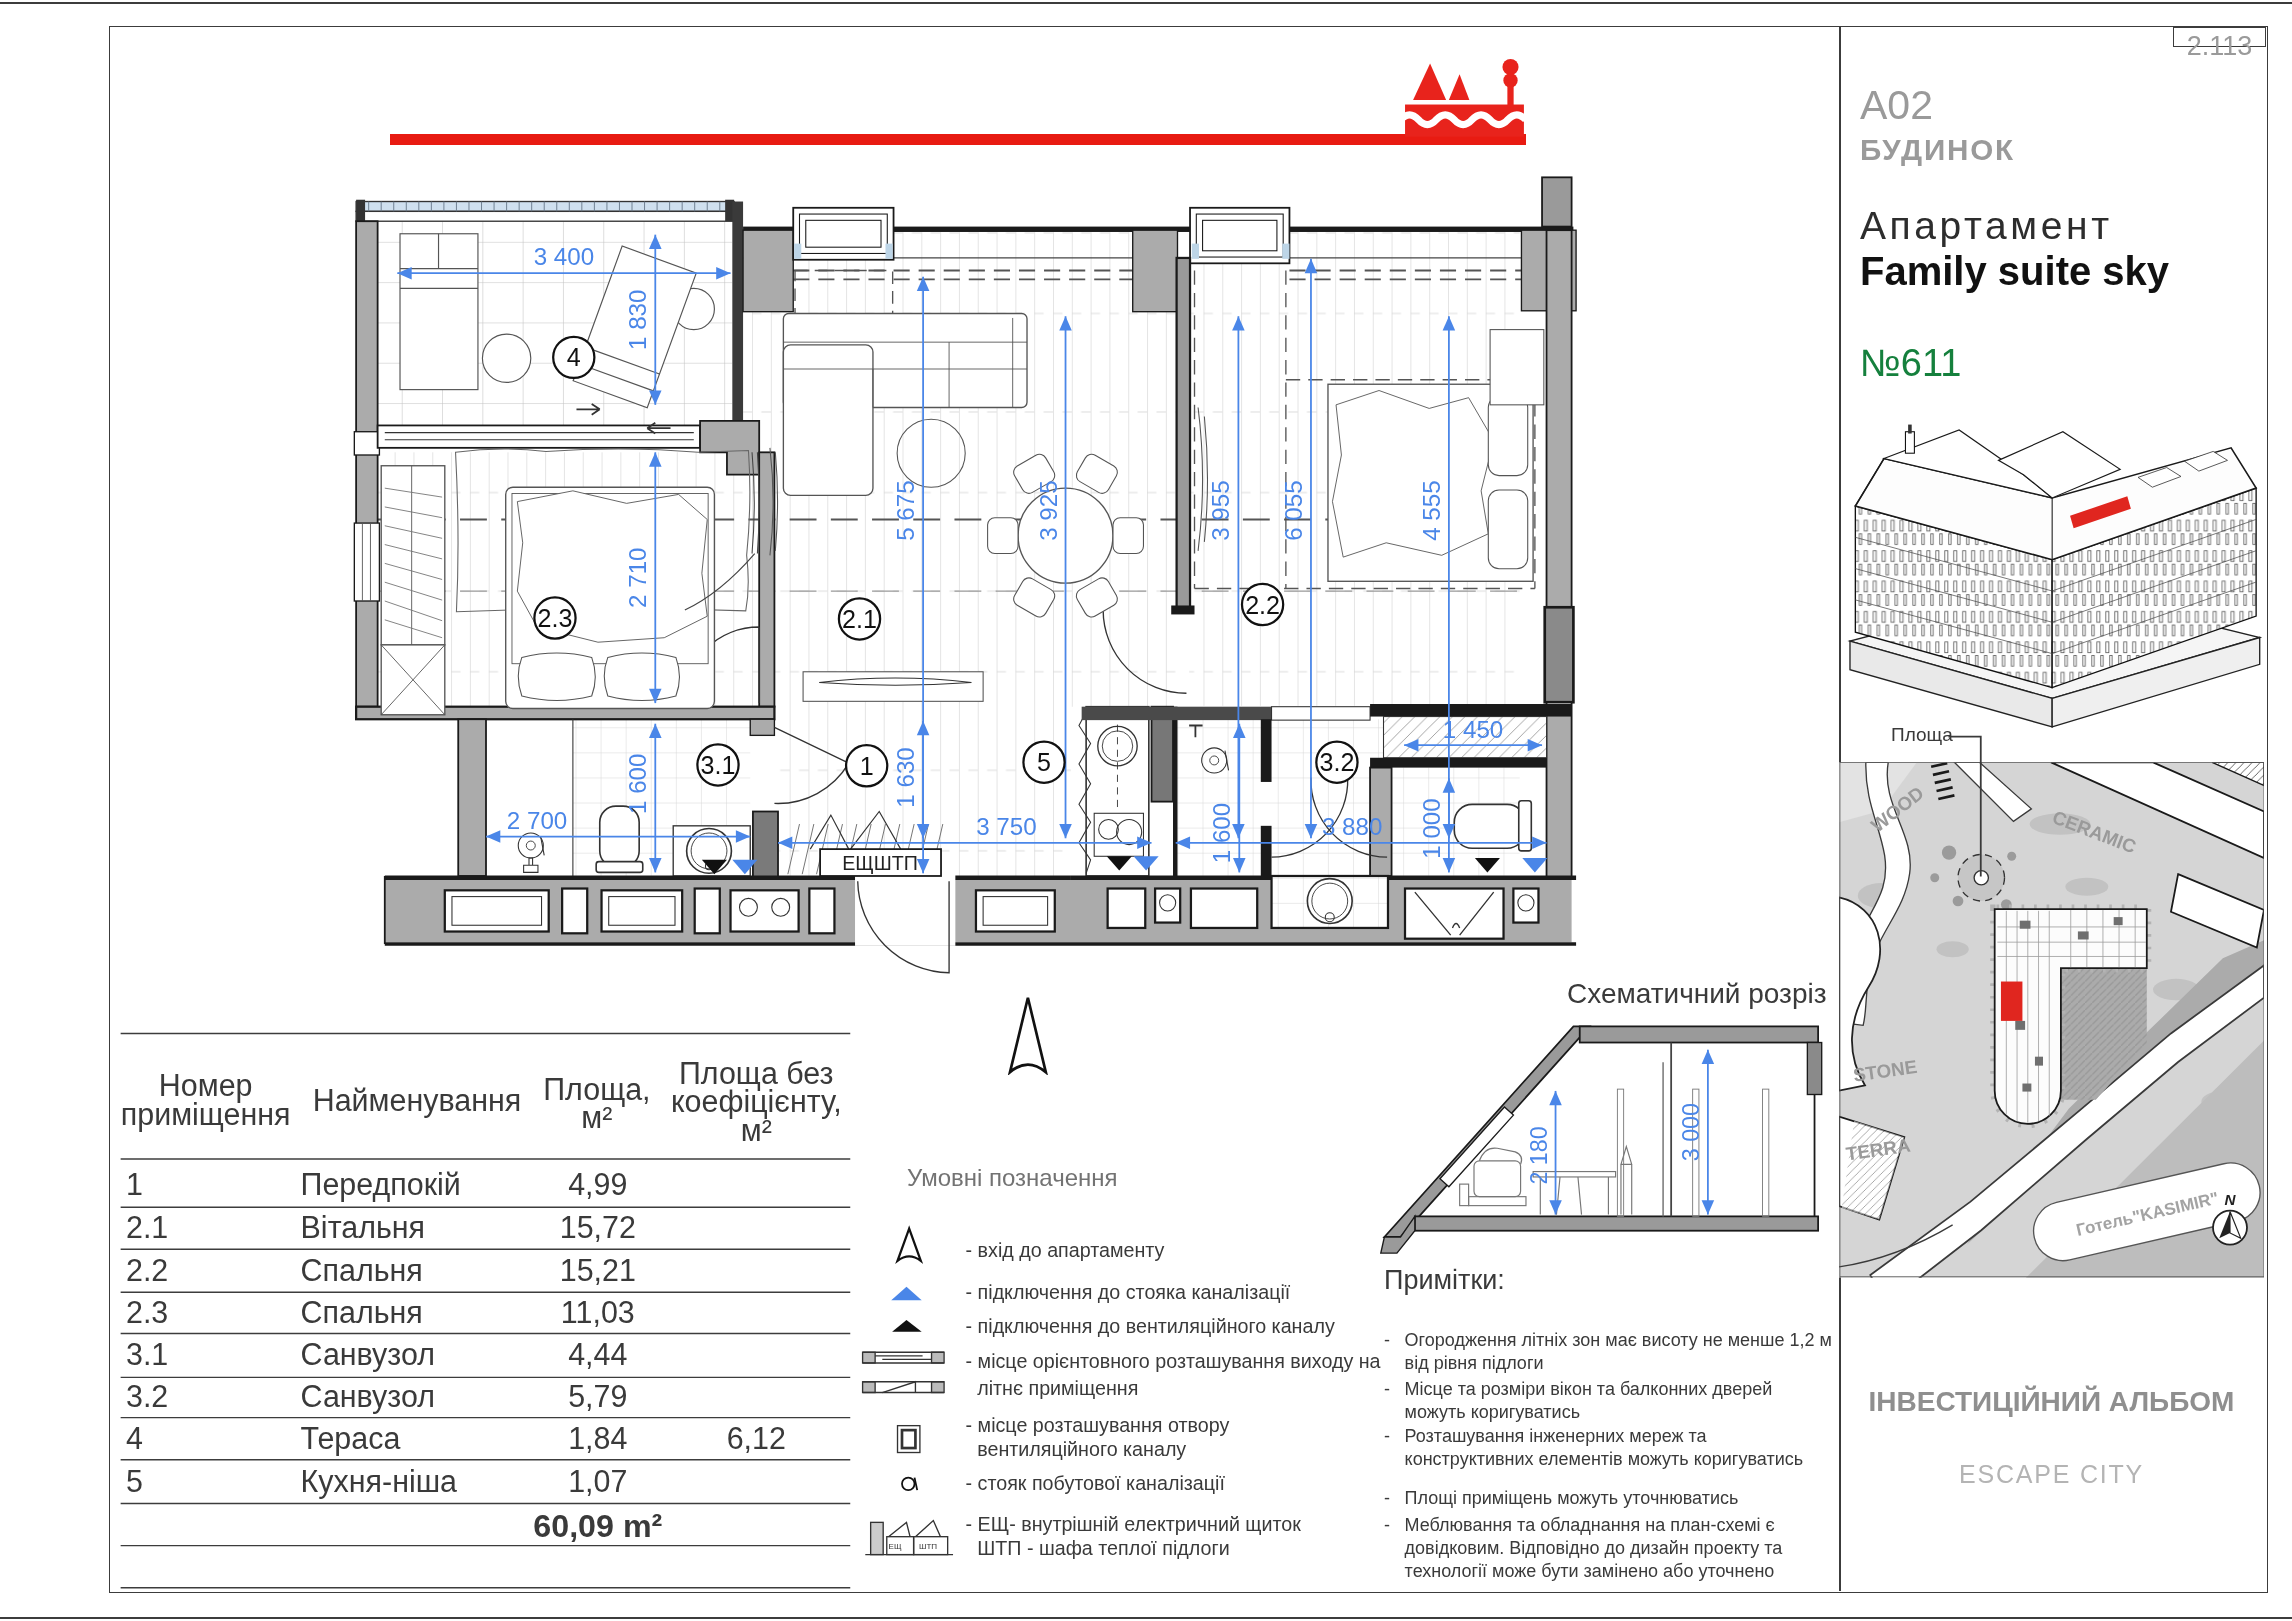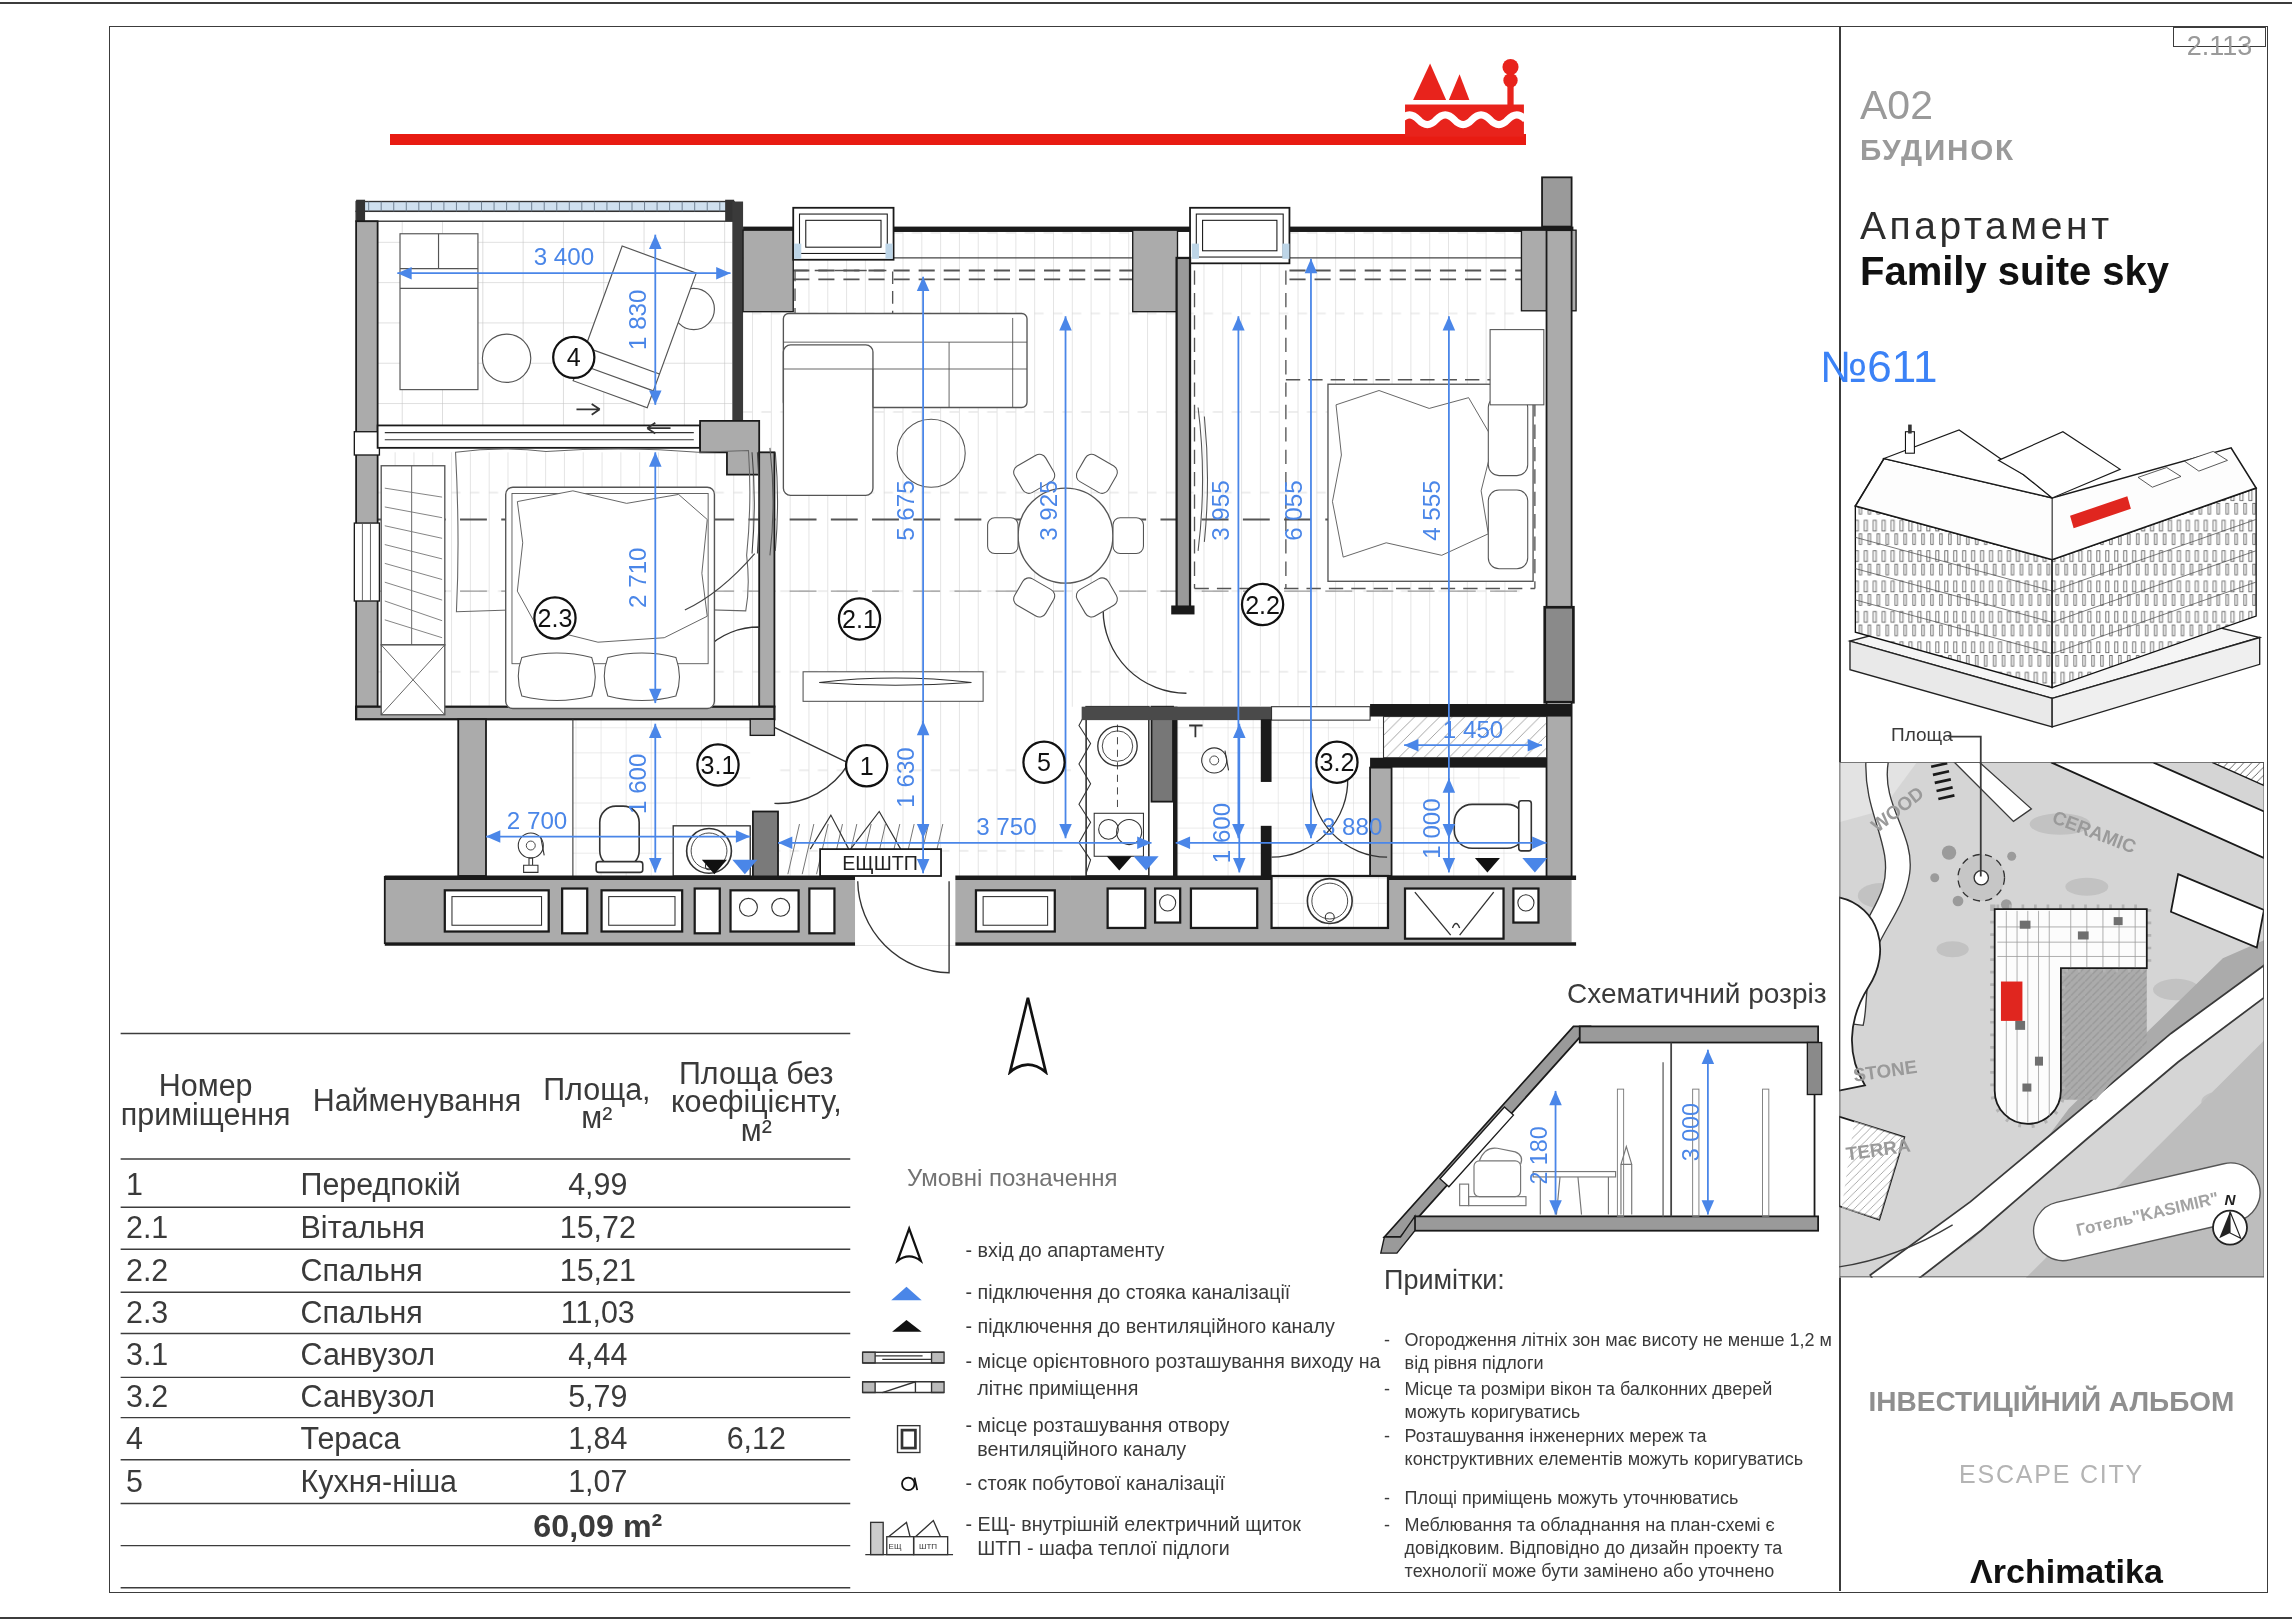--- a/index.html
+++ b/index.html
@@ -36,26 +36,25 @@
 
   <div class="abs" style="left:2173px;top:27px;width:93px;height:20px;border:1.8px solid #3c3c3c;box-sizing:border-box;text-align:center;">
     <span style="font-size:27px;color:#9a9a9a;line-height:36px;">2.113</span></div>
 
   <div class="abs" style="left:1860px;top:82px;font-size:41px;font-weight:normal;color:#9a9a9a;">A02</div>
   <div class="abs" style="left:1860px;top:133px;font-size:29.6px;font-weight:bold;color:#9a9a9a;letter-spacing:1.8px;">БУДИНОК</div>
 
   <div class="abs" style="left:1860px;top:204px;font-size:39px;color:#2d2d2d;letter-spacing:3.6px;">Апартамент</div>
   <div class="abs" style="left:1860px;top:249px;font-size:40px;font-weight:bold;color:#111;">Family suite sky</div>
 
-  <div class="abs" style="left:1820px;top:342px;font-size:44px;color:#3b82f6;">№611</div>
+  <div class="abs" style="left:1860px;top:342px;font-size:38px;color:#15803d;">№611</div>
 
   <div class="abs" style="left:1839px;top:1386px;width:425px;text-align:center;font-size:28px;font-weight:bold;color:#8f8f8f;letter-spacing:0px;">ІНВЕСТИЦІЙНИЙ АЛЬБОМ</div>
   <div class="abs" style="left:1839px;top:1438px;width:425px;text-align:center;font-size:25px;color:#b4b4b4;letter-spacing:1.8px;margin-top:22px;">ESCAPE CITY</div>
 
-  <div class="abs" style="left:1854px;top:1552px;width:425px;text-align:center;font-size:34px;font-weight:bold;color:#111;letter-spacing:0px;">Λrchimatika</div>
 
   <div class="abs" style="left:1384px;top:1265px;font-size:27px;color:#3a3a3a;">Примітки:</div>
   <div class="abs" style="left:1384px;top:1329px;font-size:18px;color:#3a3a3a;line-height:23px;white-space:nowrap;">
     <div style="position:absolute;left:0;top:0;">-</div>
       <div style="position:absolute;left:20.6px;top:0;"> Огородження літніх зон має висоту не менше 1,2  м<br> від рівня підлоги</div>
     <div style="position:absolute;left:0;top:49px;">-</div>
       <div style="position:absolute;left:20.6px;top:49px;"> Місце та розміри вікон та балконних дверей<br> можуть коригуватись</div>
     <div style="position:absolute;left:0;top:96px;">-</div>
       <div style="position:absolute;left:20.6px;top:96px;"> Розташування інженерних мереж та<br> конструктивних елементів можуть коригуватись</div>
     <div style="position:absolute;left:0;top:158px;">-</div>

